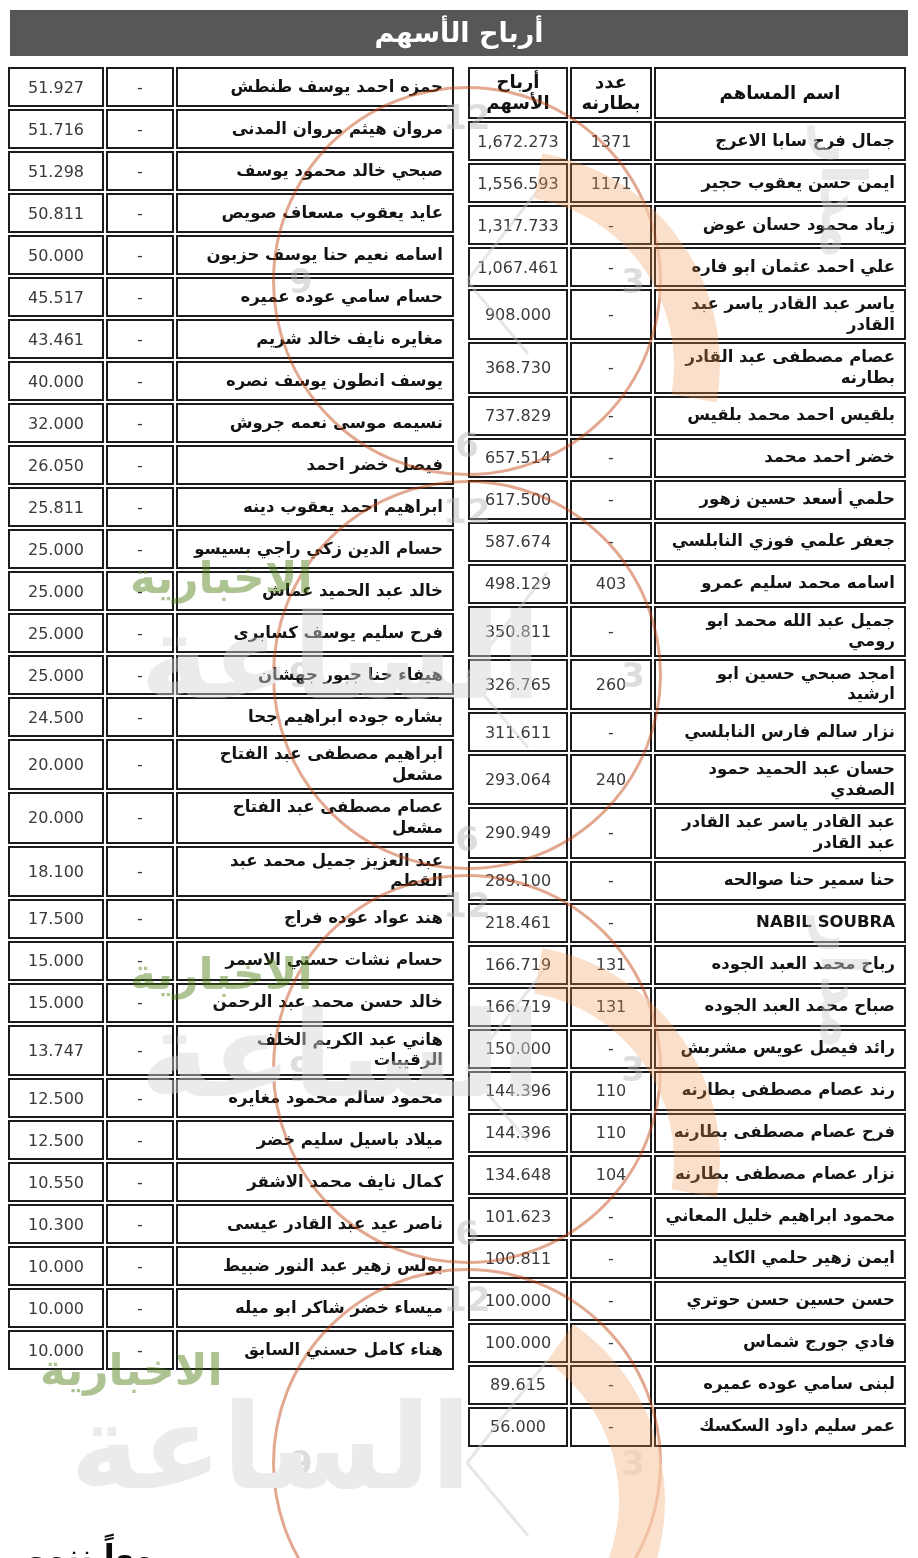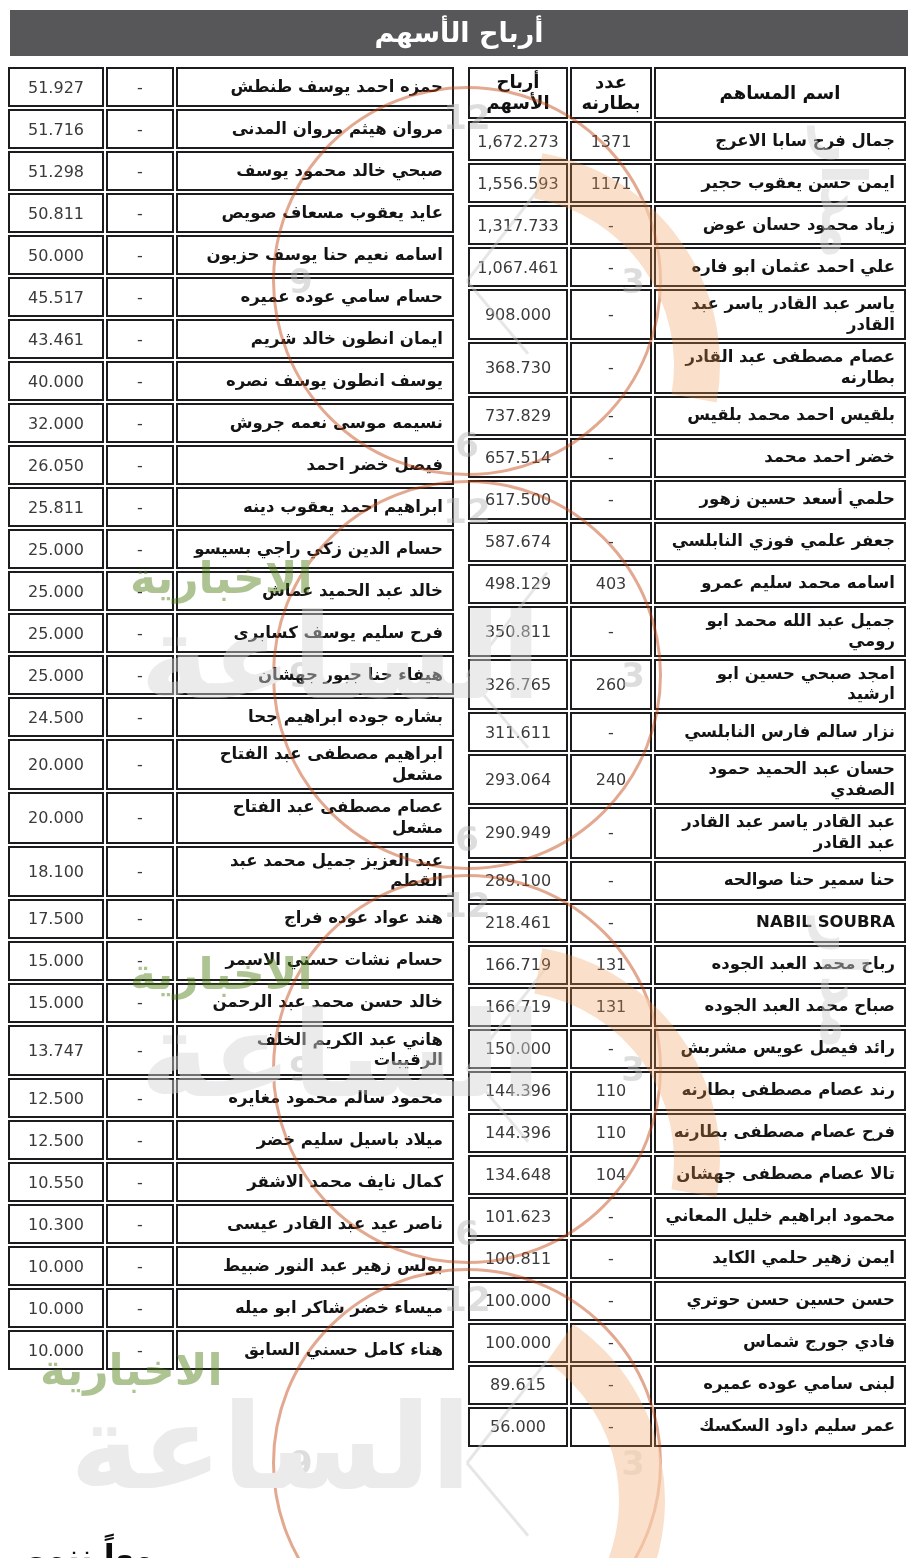--- a/index.html
+++ b/index.html
@@ -216,21 +216,21 @@
           <td class="name-cell">رند عصام مصطفى بطارنه</td>
           <td class="num-cell">110</td>
           <td class="num-cell">144.396</td>
         </tr>
         <tr>
           <td class="name-cell">فرح عصام مصطفى بطارنه</td>
           <td class="num-cell">110</td>
           <td class="num-cell">144.396</td>
         </tr>
         <tr>
-          <td class="name-cell">تالا عصام مصطفى جهشان</td>
+          <td class="name-cell">نزار عصام مصطفى بطارنه</td>
           <td class="num-cell">104</td>
           <td class="num-cell">134.648</td>
         </tr>
         <tr>
           <td class="name-cell">محمود ابراهيم خليل المعاني</td>
           <td class="num-cell">-</td>
           <td class="num-cell">101.623</td>
         </tr>
         <tr>
           <td class="name-cell">ايمن زهير حلمي الكايد</td>
@@ -291,21 +291,21 @@
           <td class="name-cell">اسامه نعيم حنا يوسف حزبون</td>
           <td class="num-cell">-</td>
           <td class="num-cell">50.000</td>
         </tr>
         <tr>
           <td class="name-cell">حسام سامي عوده عميره</td>
           <td class="num-cell">-</td>
           <td class="num-cell">45.517</td>
         </tr>
         <tr>
-          <td class="name-cell">ايمان انطون خالد شريم</td>
+          <td class="name-cell">مغايره نايف خالد شريم</td>
           <td class="num-cell">-</td>
           <td class="num-cell">43.461</td>
         </tr>
         <tr>
           <td class="name-cell">يوسف انطون يوسف نصره</td>
           <td class="num-cell">-</td>
           <td class="num-cell">40.000</td>
         </tr>
         <tr>
           <td class="name-cell">نسيمه موسى نعمه جروش</td>

